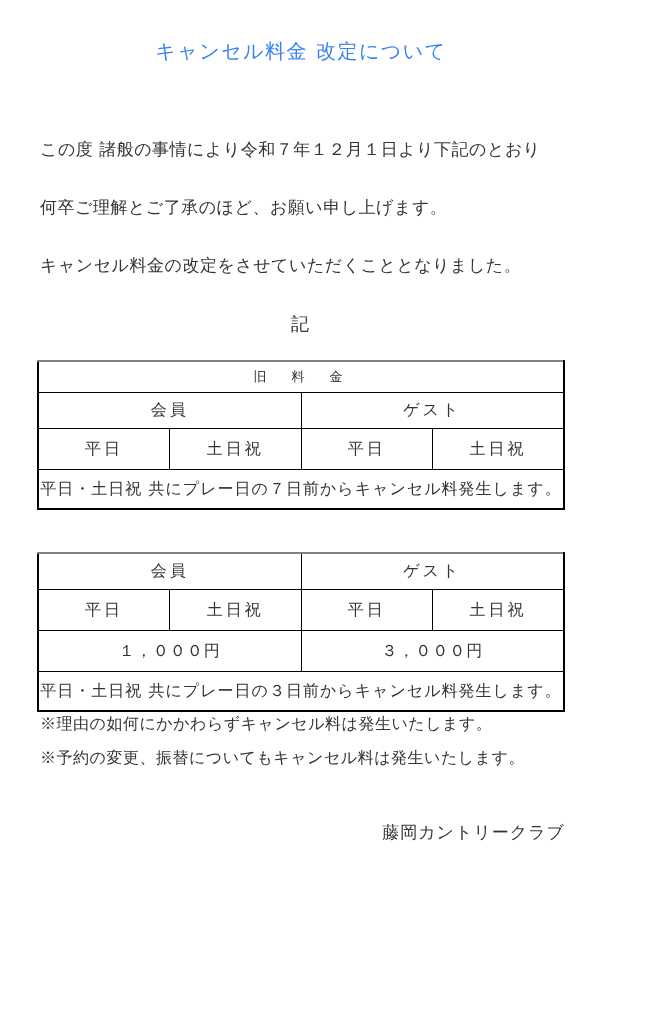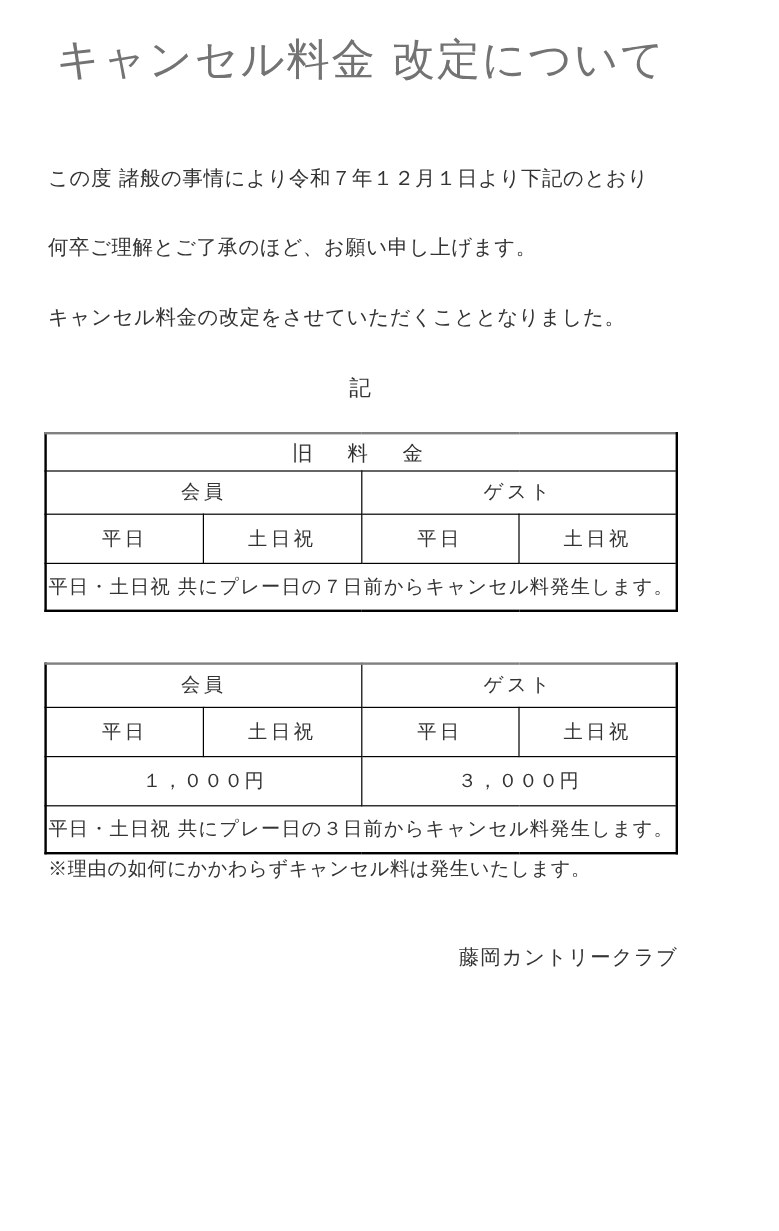--- a/index.html
+++ b/index.html
@@ -13,26 +13,26 @@
     overflow: hidden;
     font-family: "DejaVu Serif", "Liberation Serif", serif;
     color: #333333;
   }
   .doc {
     width: 528px;
     margin-left: 37px;
   }
   .title {
     margin: 34px 0 0 0;
-    font-size: 36px;
+    font-size: 20px;
     line-height: 34px;
     font-weight: normal;
     text-align: center;
     letter-spacing: 1.5px;
-    color: #737373;
+    color: #3b82f6;
   }
   .body-paragraphs {
     margin-top: 70px;
   }
   .body-paragraphs p {
     margin: 0 0 35px 0;
     font-size: 17px;
     line-height: 23px;
     letter-spacing: 0.5px;
     padding-left: 3px;
@@ -61,21 +61,21 @@
   table.fee-table td {
     border: 1px solid #000000;
     text-align: center;
     vertical-align: middle;
     padding: 0;
     color: #333333;
   }
   td.t-title {
     height: 30px;
     letter-spacing: 6px;
-    font-size: 17px;
+    font-size: 13px;
   }
   td.t-group {
     height: 35px;
     letter-spacing: 3px;
   }
   td.t-day {
     height: 40px;
     letter-spacing: 3px;
   }
   td.t-price {
@@ -160,17 +160,18 @@
         <td class="t-price" colspan="2">３，０００円</td>
       </tr>
       <tr>
         <td class="t-note" colspan="4"><span>平日・土日祝 共にプレー日の</span><span class="u">３日前</span><span>からキャンセル料発生します。</span></td>
       </tr>
     </tbody>
   </table>
 
   <div class="footnotes">
     <p>※理由の如何にかかわらずキャンセル料は発生いたします。</p>
+    <p>※予約の変更、振替についてもキャンセル料は発生いたします。</p>
   </div>
 
   <p class="signature">藤岡カントリークラブ</p>
 
 </div>
 
 </body></html>

